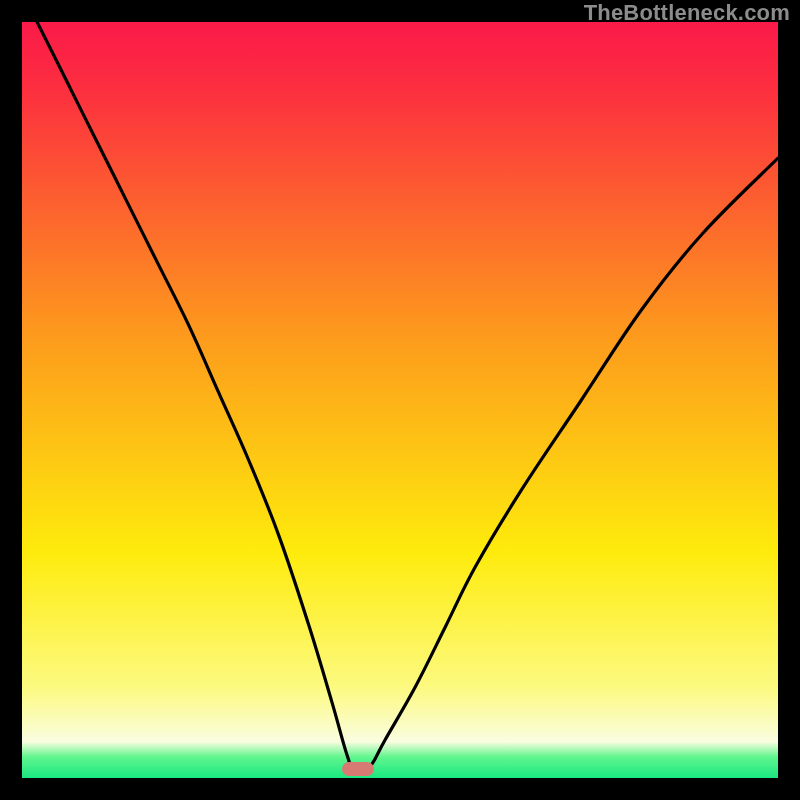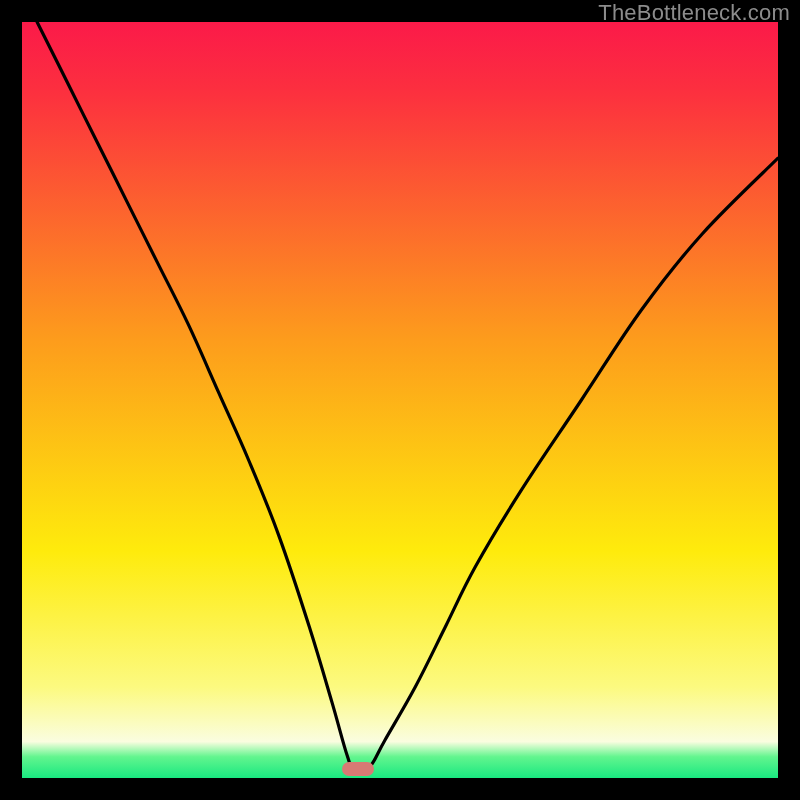--- a/index.html
+++ b/index.html
@@ -51,21 +51,21 @@
     left: 0;
     top: 0;
     pointer-events: none;
   }
   .watermark {
     position: absolute;
     top: 0px;
     right: 10px;
     color: #8c8c8c;
     font-size: 22px;
-    font-weight: 400;
+    font-weight: 700;
     letter-spacing: 0.2px;
   }
 </style>
 </head>
 <body>
 
 <div class="frame">
   <div class="plot-area" id="plot">
     <svg class="curve" id="curve-svg" width="756" height="756" viewBox="0 0 756 756">
       <path id="curve-path" d="M 15.1 0.0 C 20.6 10.9, 34.5 38.7, 45.4 60.5 C 56.2 82.3, 64.7 99.2, 75.6 121.0 C 86.5 142.7, 95.0 159.7, 105.8 181.4 C 116.7 203.2, 125.2 220.1, 136.1 241.9 C 147.0 263.7, 155.4 279.3, 166.3 302.4 C 177.2 325.5, 185.7 345.9, 196.6 370.4 C 207.4 394.9, 215.9 412.6, 226.8 438.5 C 237.7 464.3, 246.2 484.1, 257.0 514.1 C 267.9 544.0, 277.8 574.9, 287.3 604.8 C 296.8 634.7, 303.2 657.3, 310.0 680.4 C 316.8 703.5, 321.0 721.1, 325.1 733.3 C 329.2 745.6, 328.6 746.4, 332.6 748.4 C 336.7 750.5, 342.3 750.1, 347.8 744.7 C 353.2 739.2, 354.7 732.5, 362.9 718.2 C 371.0 703.9, 382.2 685.7, 393.1 665.3 C 404.0 644.9, 412.5 626.6, 423.4 604.8 C 434.2 583.0, 440.0 568.8, 453.6 544.3 C 467.2 519.8, 479.9 498.7, 499.0 468.7 C 518.0 438.8, 537.7 410.7, 559.4 378.0 C 581.2 345.3, 598.1 317.2, 619.9 287.3 C 641.7 257.3, 655.9 238.9, 680.4 211.7 C 704.9 184.5, 742.4 149.7, 756.0 136.1" fill="none" stroke-width="3.2" stroke-linecap="round" stroke-linejoin="round" stroke="#000000"></path>

